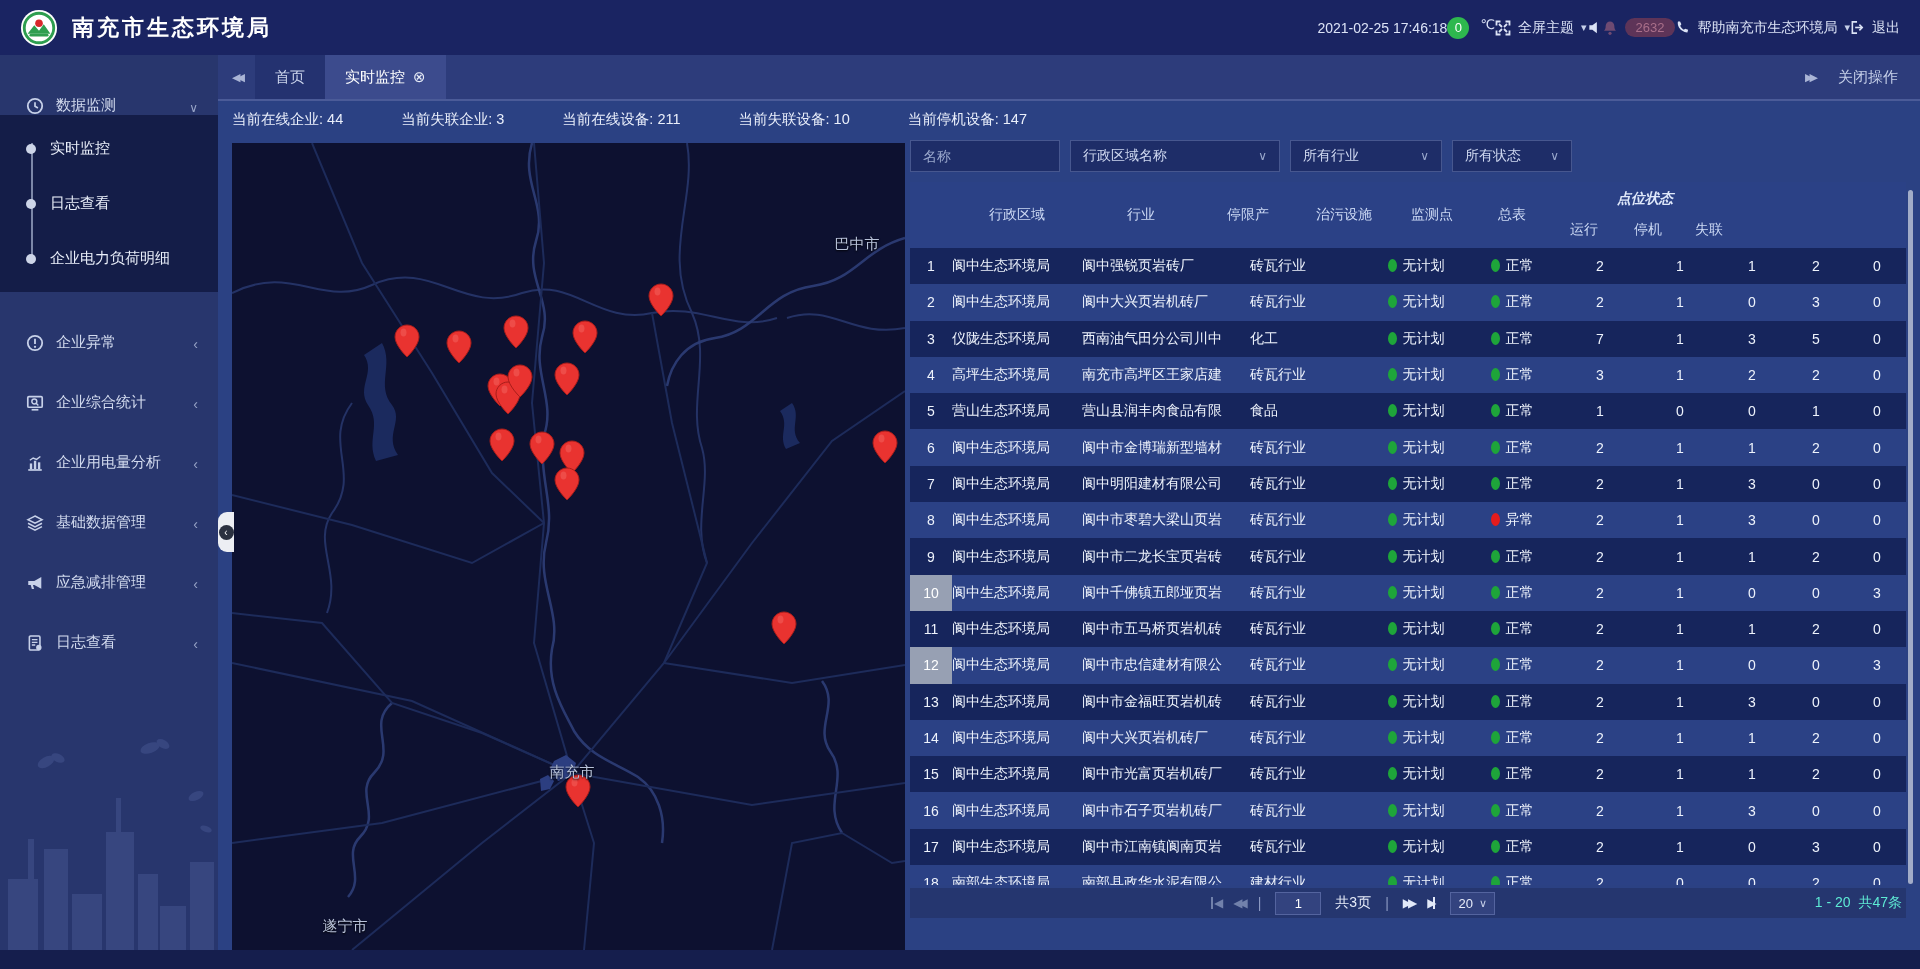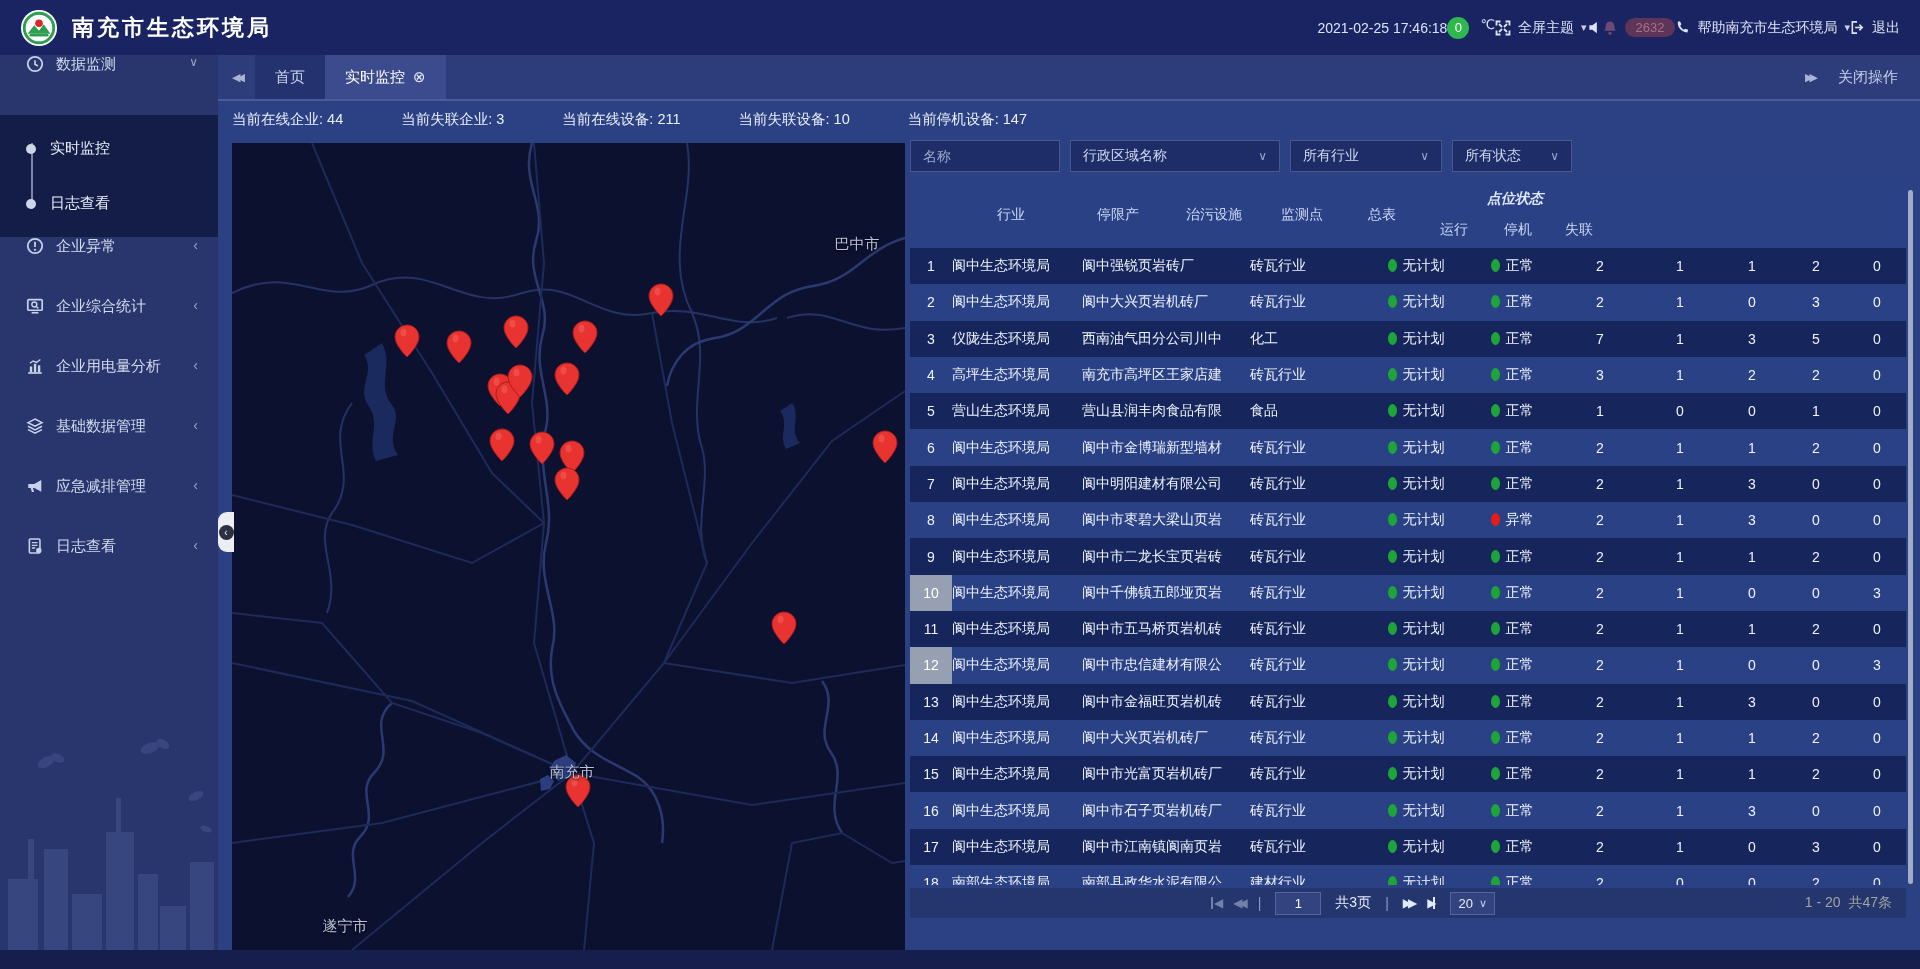--- a/index.html
+++ b/index.html
@@ -17,21 +17,21 @@
   .hdr-right { margin-left:auto; display:flex; align-items:center; color:#dce3f6; font-size:14px; }
   .hdr-item { display:flex; align-items:center; gap:7px; cursor:pointer; white-space:nowrap; }
   .hdr-item svg { display:block; }
   .temp-badge { width:22px; height:22px; border-radius:50%; background:#2eb84e; color:#fff;
                 display:flex; align-items:center; justify-content:center; font-size:13px; }
   .temp-unit { margin-left:4px; align-self:flex-start; font-size:13px; }
   .notif-pill { background:#5e3458; color:#a96f8a; border-radius:10px; padding:2px 11px; font-size:13px; }
   .caret { font-size:11px; color:#c6cfe8; }
   
   .sidebar { position:absolute; top:55px; left:0; width:218px; bottom:0; background:#28366d; z-index:20; overflow:hidden; }
-  .side-group { height:60px; display:flex; align-items:flex-start; padding-left:26px;
+  .side-group { height:60px; display:flex; align-items:flex-end; padding-left:26px;
                 color:#d3dbef; font-size:15px; cursor:pointer; position:relative; }
   .side-group .s-icon { width:18px; height:18px; margin-right:12px; color:#c7d1e9; flex:0 0 auto; }
   .side-group .s-icon svg { width:18px; height:18px; display:block; }
   .side-group .chev { position:absolute; right:20px; color:#98a4c7; font-size:14px; }
   .side-group .chev.down { font-size:12px; }
   .submenu { background:#141d48; position:relative; padding:6px 0; }
   .submenu .rail { position:absolute; left:31px; top:28px; bottom:28px; width:2px; background:#7c87a8; }
   .sub-item { height:55px; display:flex; align-items:center; padding-left:50px;
               color:#e9eef9; font-size:15px; position:relative; cursor:pointer; }
   .sub-item .dot { position:absolute; left:31px; top:50%; transform:translate(-50%,-50%);
@@ -95,21 +95,21 @@
   .pg-ic { display:flex; align-items:center; cursor:pointer; font-size:12px; letter-spacing:-4px; }
   .pg-ic.dis { color:#7181ab; }
   .pg-ic.lit { color:#e2e9f8; }
   .pg-bar { display:inline-block; width:2px; height:12px; background:currentColor; margin:0 1px; letter-spacing:0; }
   .pg-div { color:#8b99c2; }
   .pg-input { width:46px; height:23px; background:#33437f; border:1px solid #54649f; color:#fff;
               text-align:center; font-size:13px; outline:none; font-family:inherit; }
   .pg-pages { color:#e7ecf9; }
   .pg-size { height:23px; background:#33437f; border:1px solid #54649f; color:#e7ecf9;
              display:flex; align-items:center; gap:6px; padding:0 7px; cursor:pointer; font-size:13px; }
-  .pg-range { margin-left:auto; padding-right:14px; color:#a3a3a3; }
+  .pg-range { margin-left:auto; padding-right:4px; color:#5eead4; }
   .footer { position:absolute; left:0; right:0; bottom:0; height:19px; background:#151e4d; z-index:45; }
 </style>
 </head>
 <body>
 
 <div class="hdr">
   <svg class="logo" viewBox="0 0 40 40">
     <circle cx="20" cy="20" r="19" fill="#ffffff"></circle>
     <circle cx="20" cy="20" r="15.5" fill="none" stroke="#2e9e4f" stroke-width="3"></circle>
     <circle cx="20" cy="15" r="4" fill="#d8262a"></circle>
@@ -188,20 +188,24 @@
       </div>
       <div class="submenu">
         <div class="rail"></div>
         <div class="sub-item">
           <span class="dot"></span>
           <span>实时监控</span>
         </div>
         <div class="sub-item">
           <span class="dot"></span>
           <span>日志查看</span>
+        </div>
+        <div class="sub-item">
+          <span class="dot"></span>
+          <span>企业电力负荷明细</span>
         </div>
       </div>
       <div class="side-group">
         <span class="s-icon">
           <svg viewBox="0 0 16 16">
             <circle cx="8" cy="8" r="6.4" fill="none" stroke="currentColor" stroke-width="1.6"></circle>
             <path d="M8 4.3v4.6" stroke="currentColor" stroke-width="1.6"></path>
             <circle cx="8" cy="11.4" r="1" fill="currentColor"></circle>
           </svg>
         </span>
@@ -436,20 +440,21 @@
   </div>
   <div class="f-select" style="width:120px">
     <span>所有状态</span>
     <span class="caret">∨</span>
   </div>
 </div>
 
 <div class="table">
   <div class="thead">
       <div class="th" style="width:42px"></div>
+      <div class="th" style="width:130px">行政区域</div>
       <div class="th" style="width:118px">行业</div>
       <div class="th" style="width:96px">停限产</div>
       <div class="th" style="width:96px">治污设施</div>
       <div class="th" style="width:80px">监测点</div>
       <div class="th" style="width:80px">总表</div>
       <div class="th-group" style="width:186px">
         <div class="g-title">点位状态</div>
         <div class="g-cols">
           <div class="th" style="width:64px">运行</div>
           <div class="th" style="width:64px">停机</div>

